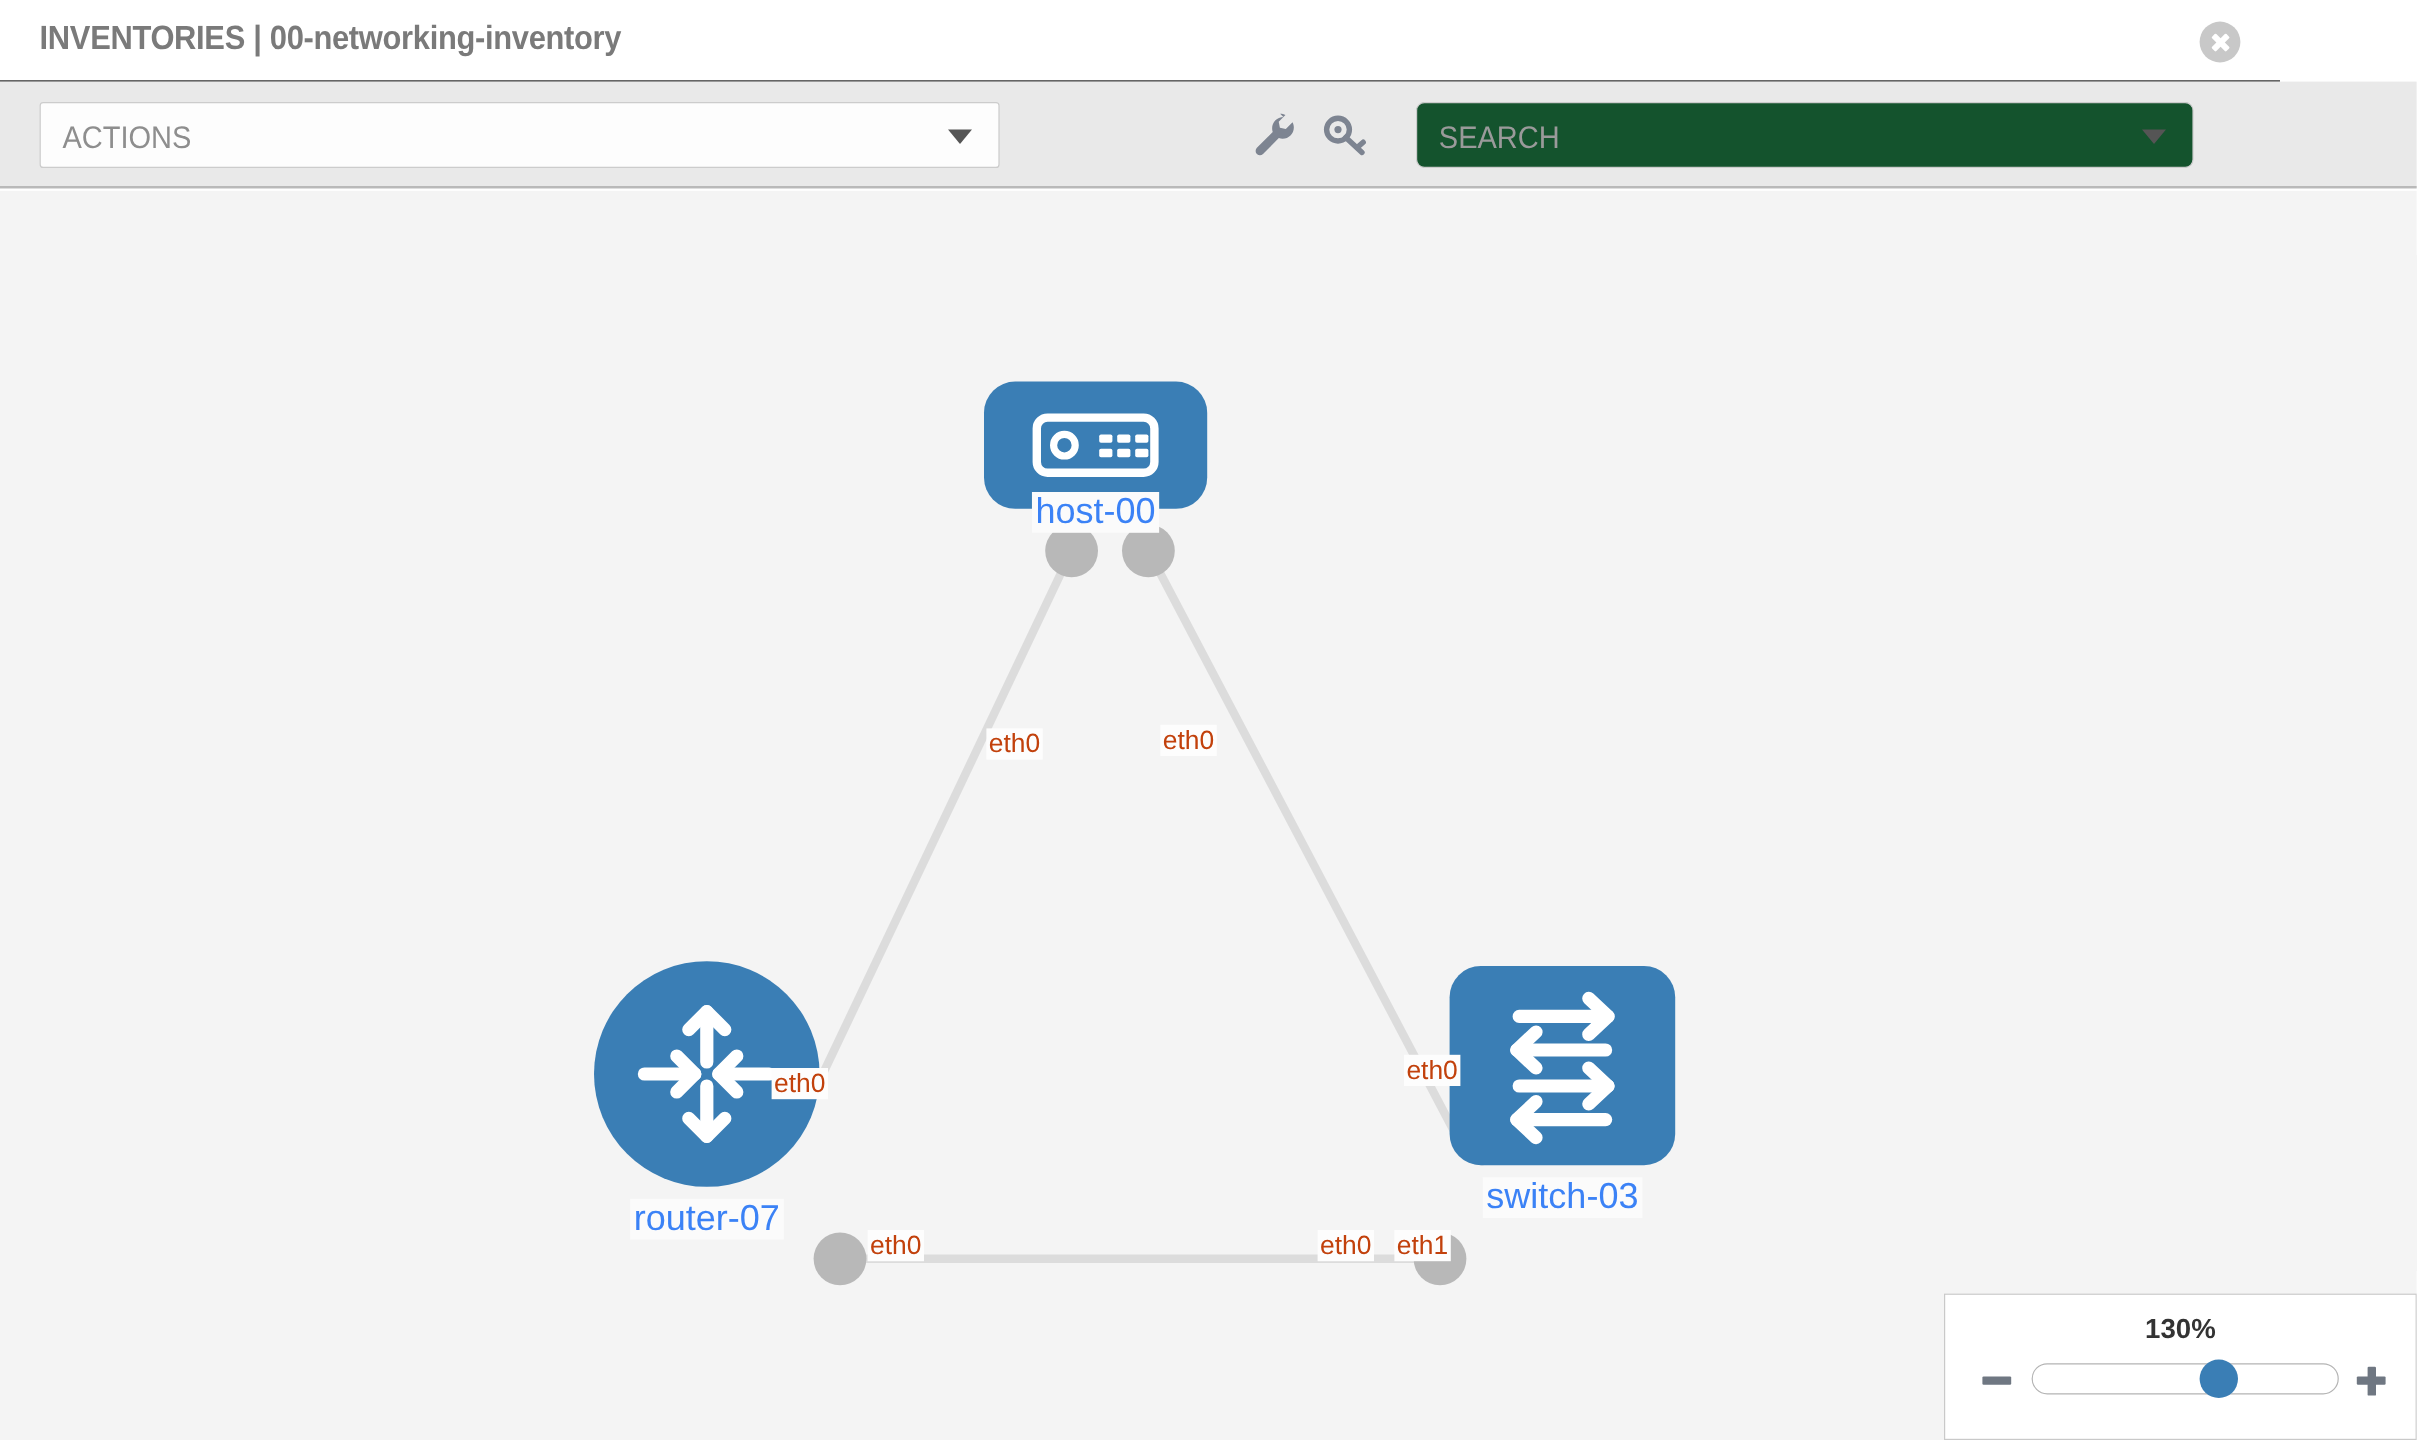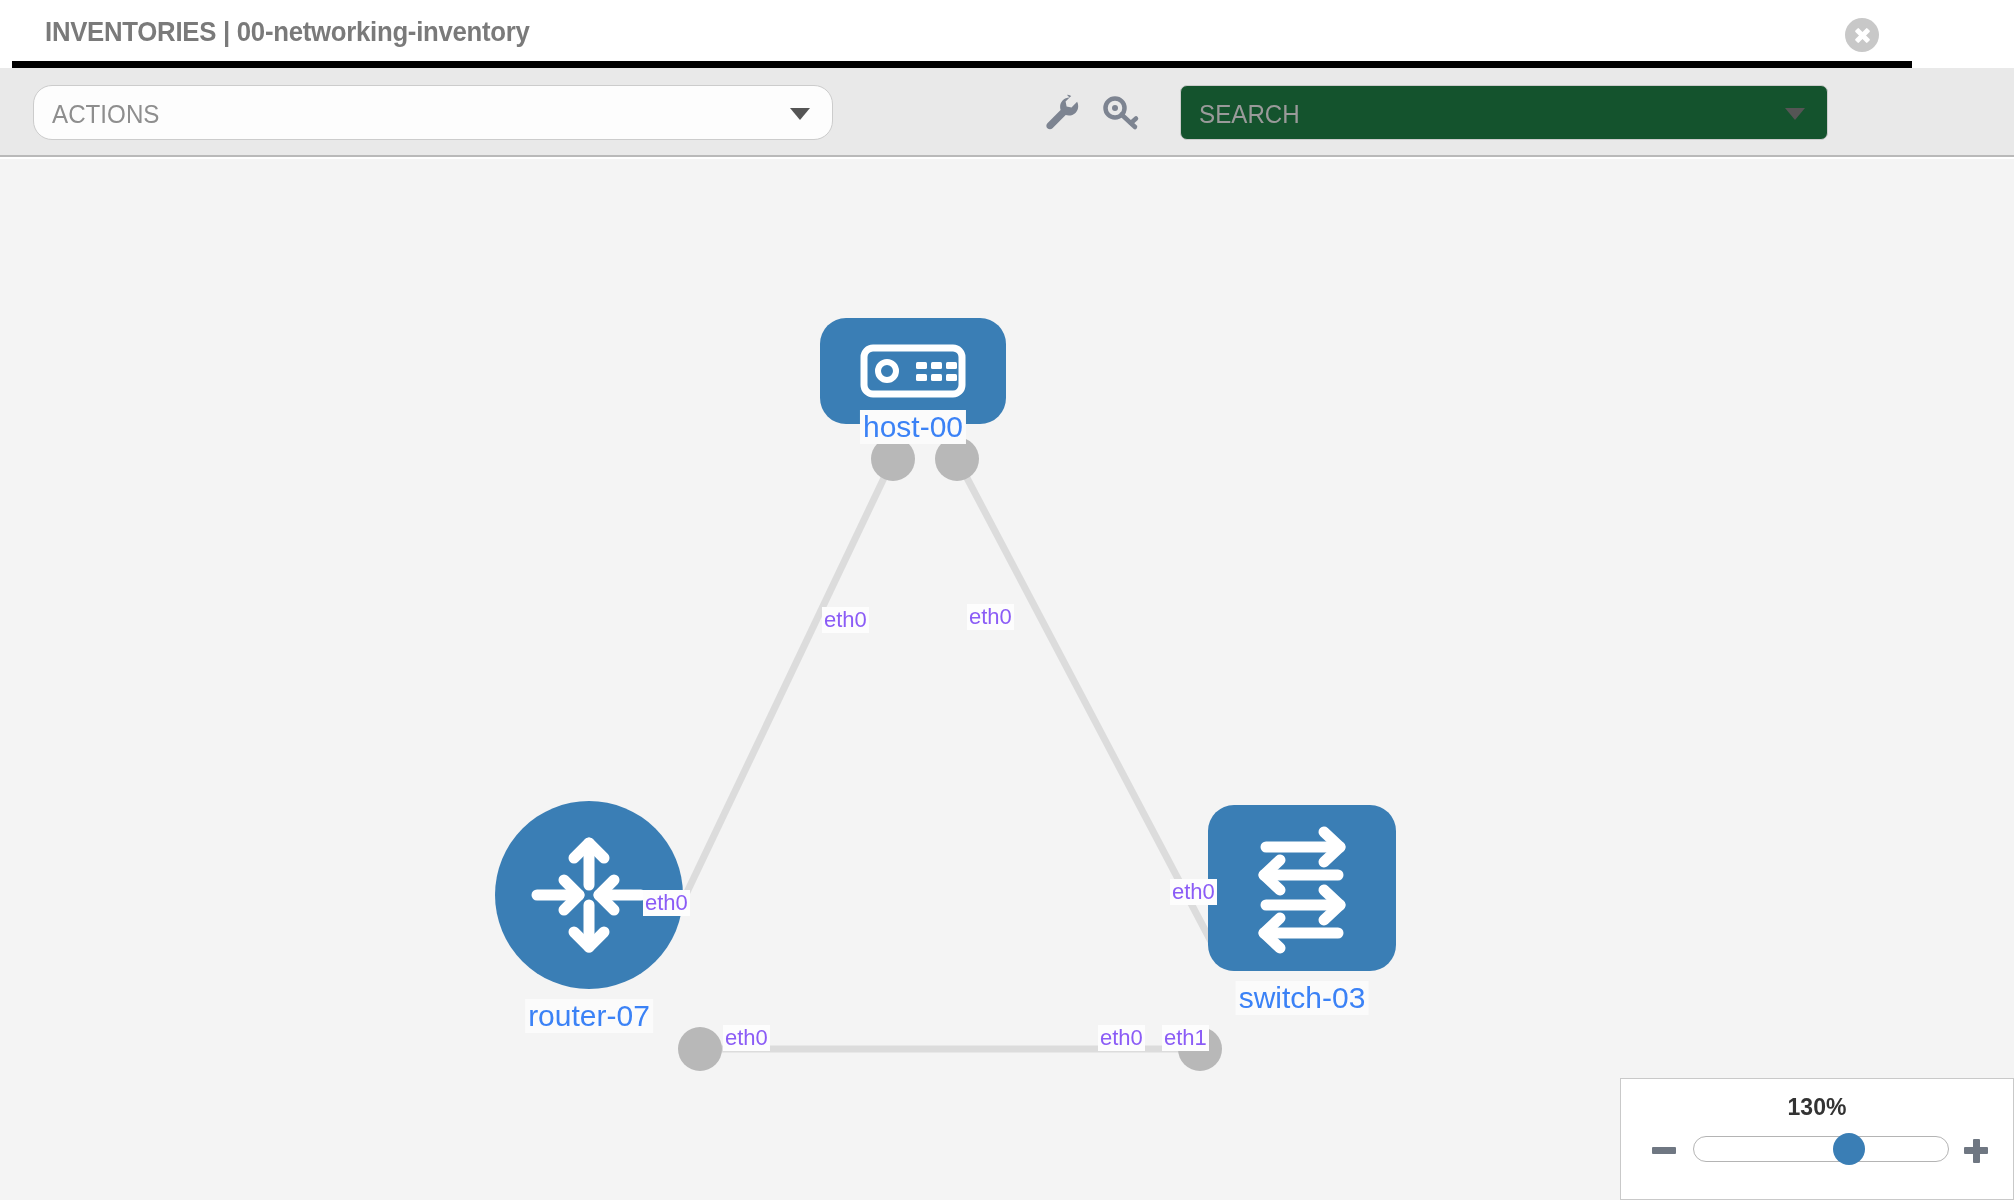--- a/index.html
+++ b/index.html
@@ -11,25 +11,25 @@
     width: 2014px;
     height: 1200px;
     font-family: "Liberation Sans", sans-serif;
     overflow: hidden;
     position: relative;
   }
 
   
   .header {
     position: absolute;
-    left: 12px; top: 0;
+    left: 0; top: 0;
     width: 1900px;
     height: 68px;
     background: #ffffff;
-    border-bottom: 7px solid #000000;
+    border-bottom: 1px solid #000000;
     box-sizing: border-box;
   }
   .header-title {
     position: absolute;
     left: 33px;
     top: 16px;
     font-size: 28px;
     font-weight: bold;
     color: #7a7a7a;
     letter-spacing: -0.3px;
@@ -73,21 +73,21 @@
     box-sizing: border-box;
   }
   .actions-select {
     position: absolute;
     left: 33px;
     top: 17px;
     width: 800px;
     height: 55px;
     background: #fdfdfd;
     border: 1px solid #cccccc;
-    border-radius: 19px;
+    border-radius: 3px;
     box-sizing: border-box;
     cursor: pointer;
   }
   .actions-select .sel-label {
     position: absolute;
     left: 18px;
     top: 13px;
     font-size: 26px;
     color: #8e8e8e;
     transform: scaleX(0.93);
@@ -174,21 +174,21 @@
     color: #3b82f6;
     background: #fbfbfb;
     padding: 0 3px;
     white-space: nowrap;
     transform: translateX(-50%);
   }
 
   .iface-label {
     position: absolute;
     font-size: 22px;
-    color: #8b5cf6;
+    color: #c2410c;
     background: #fdfdfd;
     padding: 0 2px;
     white-space: nowrap;
   }
 
   
   .zoom-panel {
     position: absolute;
     left: 1620px;
     top: 1078px;

